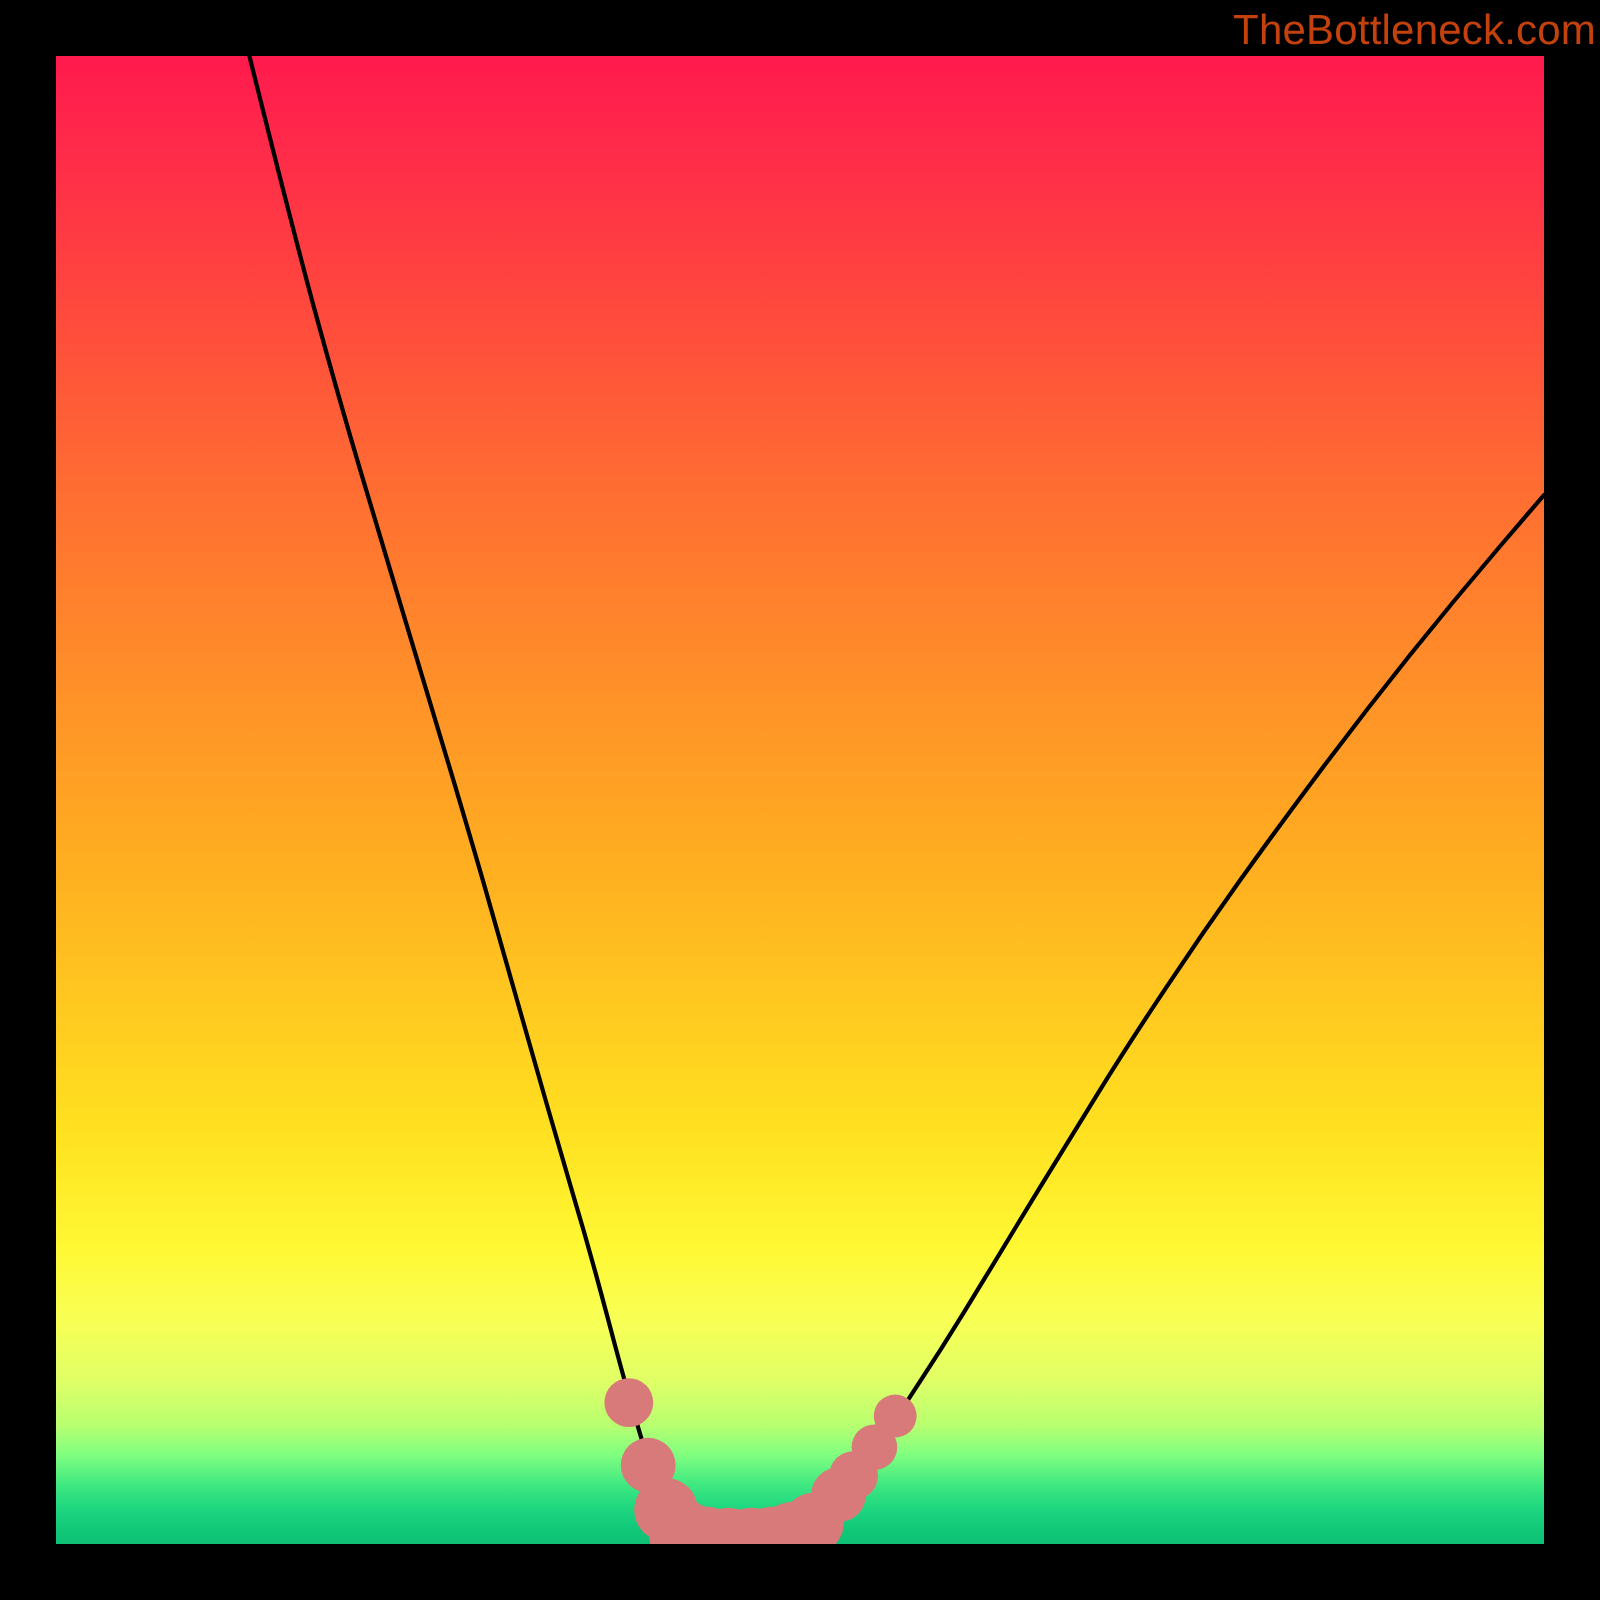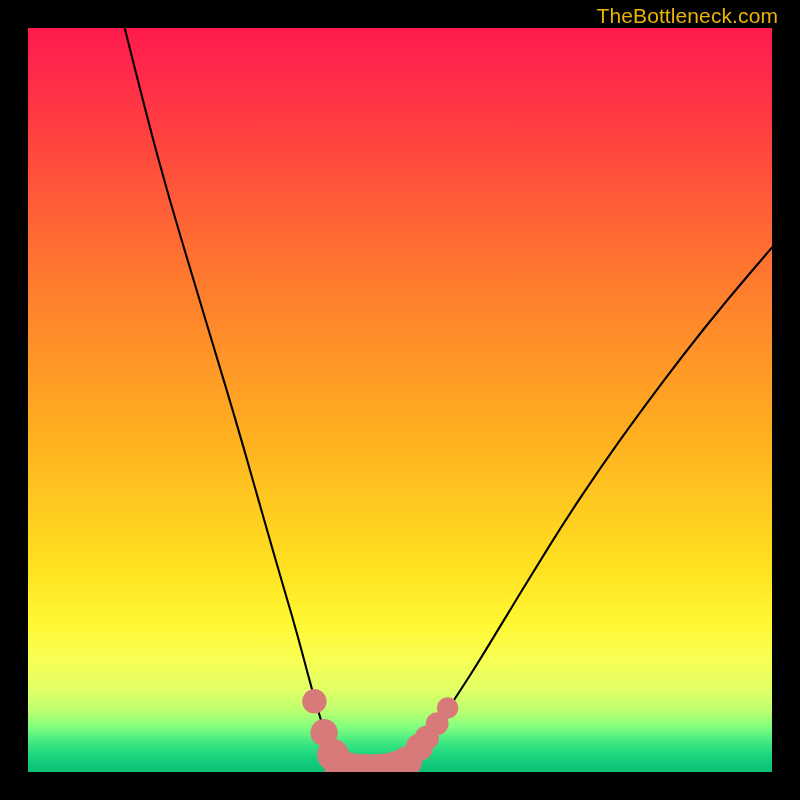--- a/index.html
+++ b/index.html
@@ -55,22 +55,22 @@
   svg.curve {
     position: absolute;
     top: 0;
     left: 0;
     width: 744px;
     height: 744px;
   }
   .watermark {
     position: absolute;
     top: 4px;
-    right: 22px;
-    color: #eab308;
+    right: 2px;
+    color: #c2410c;
     font-size: 21px;
     font-weight: 500;
     letter-spacing: 0.1px;
     margin-left: 20px;
   }
 </style>
 </head>
 <body>
 
 <div class="frame">

